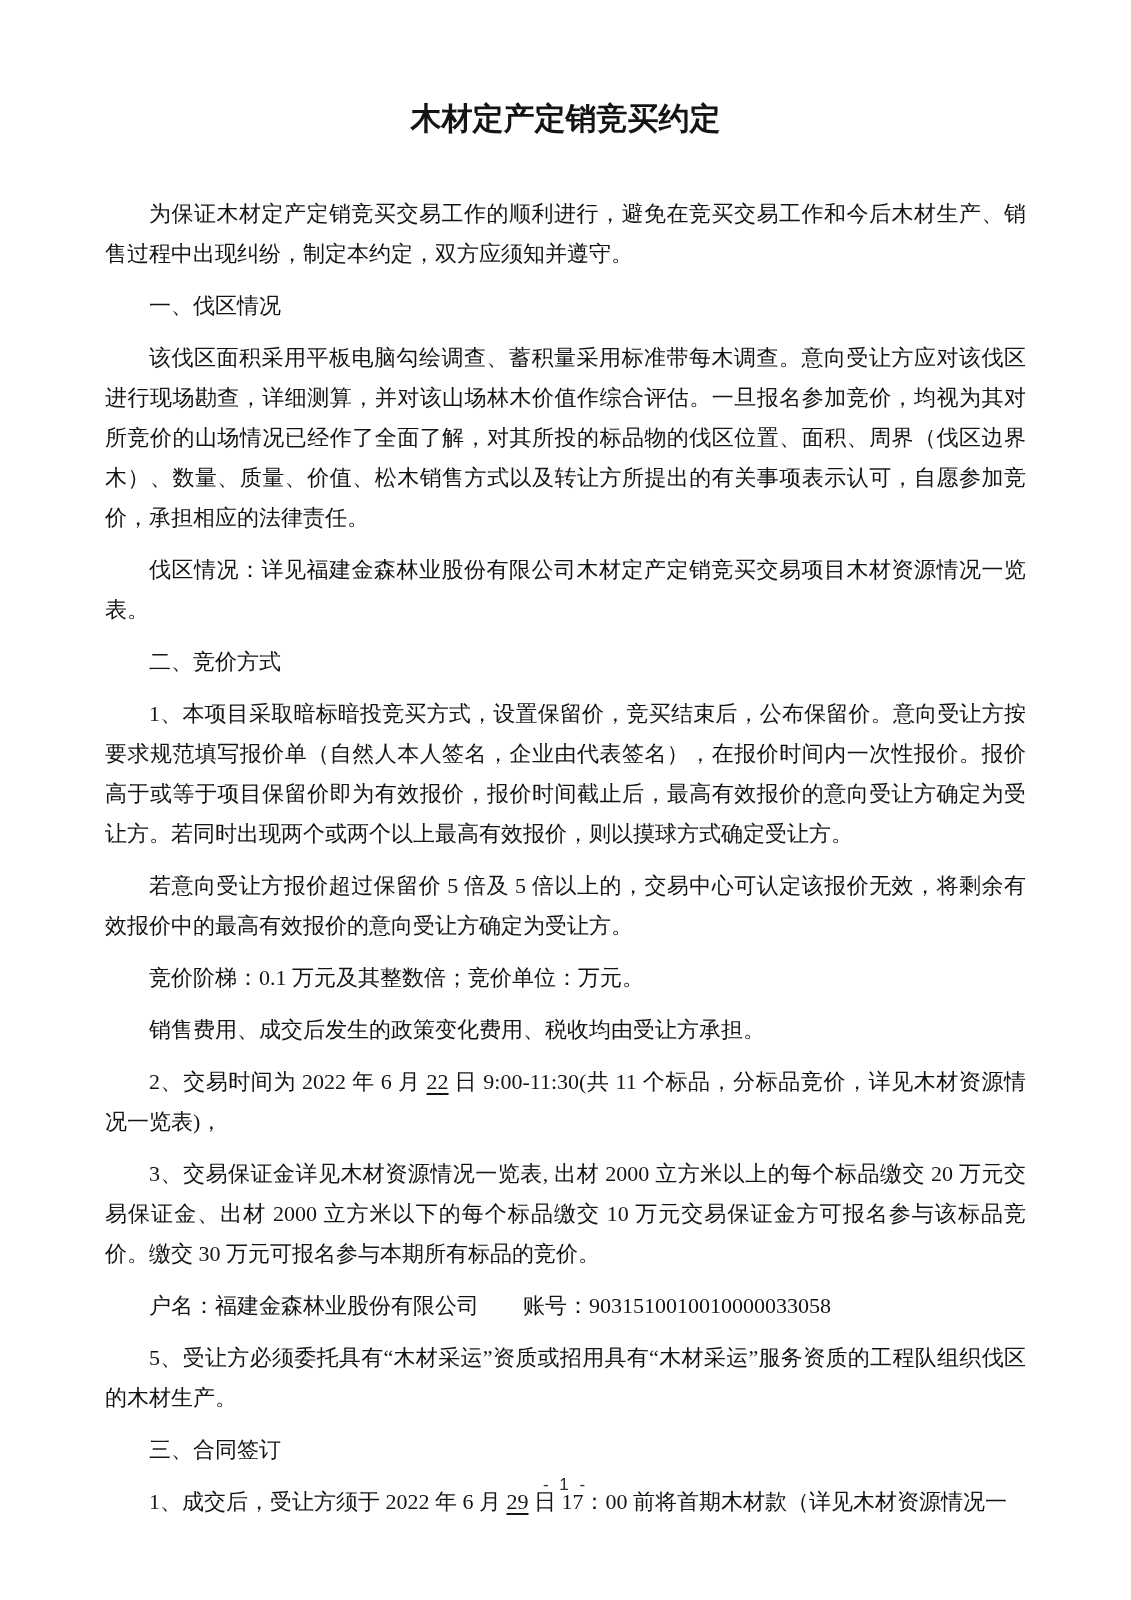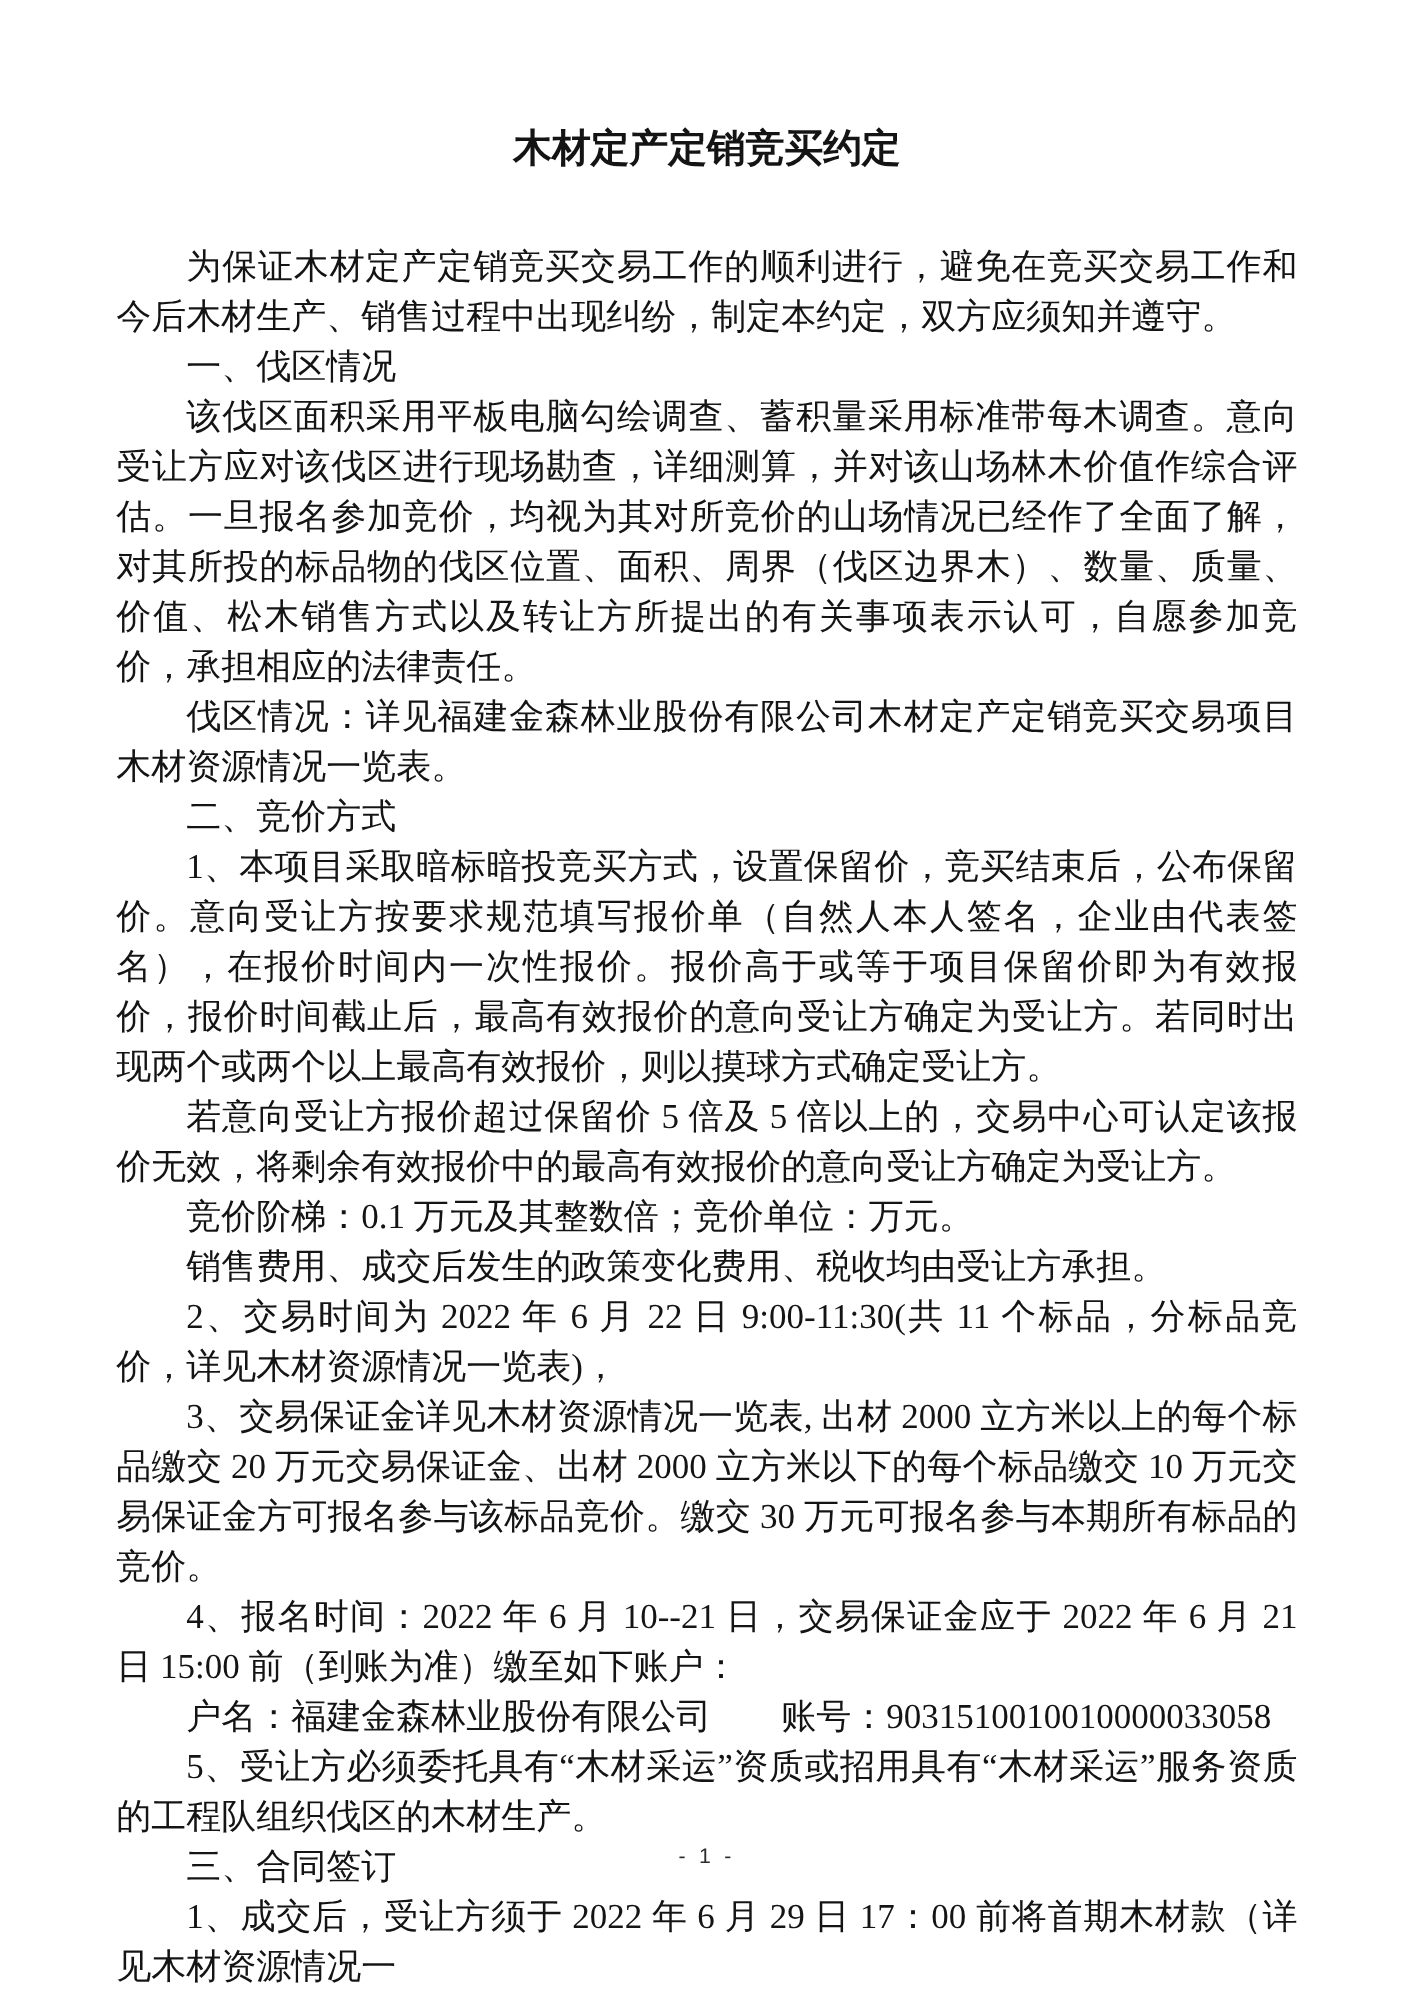--- a/index.html
+++ b/index.html
@@ -21,32 +21,33 @@
   }
   .doc-title {
     margin: 0 0 56px 0;
     font-size: 31px;
     line-height: 38px;
     font-weight: bold;
     text-align: center;
   }
   .doc-body p,
   .doc-body h2 {
-    margin: 0;
-    font-size: 28px;
+    margin: 12px;
+    font-size: 22px;
     line-height: 40px;
     text-align: justify;
     text-indent: 2em;
     font-weight: normal;
   }
   .doc-body h2 {
     font-weight: normal;
     text-align: left;
   }
   .u {
+    text-decoration: underline;
     text-underline-offset: 4px;
   }
   .gap-before {
     margin-left: 2em;
   }
   .page-footer {
     position: absolute;
     top: 1474px;
     left: 0;
     width: 100%;
@@ -82,21 +83,20 @@
     <p>若意向受让方报价超过保留价 5 倍及 5 倍以上的，交易中心可认定该报价无效，将剩余有效报价中的最高有效报价的意向受让方确定为受让方。</p>
 
     <p>竞价阶梯：0.1 万元及其整数倍；竞价单位：万元。</p>
 
     <p>销售费用、成交后发生的政策变化费用、税收均由受让方承担。</p>
 
     <p><span>2、交易时间为 2022 年 6 月 </span><span class="u">22</span><span> 日 9:00-11:30(共 11 个标品，分标品竞价，详见木材资源情况一览表)，</span></p>
 
     <p>3、交易保证金详见木材资源情况一览表, 出材 2000 立方米以上的每个标品缴交 20 万元交易保证金、出材 2000 立方米以下的每个标品缴交 10 万元交易保证金方可报名参与该标品竞价。缴交 30 万元可报名参与本期所有标品的竞价。</p>
 
-    <p><span>4、报名时间：2022 年 6 月 </span><span class="u">10--21</span><span> 日，交易保证金应于 2022 年 6 月 </span><span class="u">21</span><span> 日 15:00 前（到账为准）缴至如下账户：</span></p>
 
     <p><span>户名：</span><span>福建金森林业股份有限公司</span><span class="gap-before">账号：</span><span>9031510010010000033058</span></p>
 
 
     <p>5、受让方必须委托具有“木材采运”资质或招用具有“木材采运”服务资质的工程队组织伐区的木材生产。</p>
 
     <h2>三、合同签订</h2>
 
     <p><span>1、成交后，受让方须于 2022 年 6 月 </span><span class="u">29</span><span> 日 17：00 前将首期木材款（详见木材资源情况一</span></p>
 

